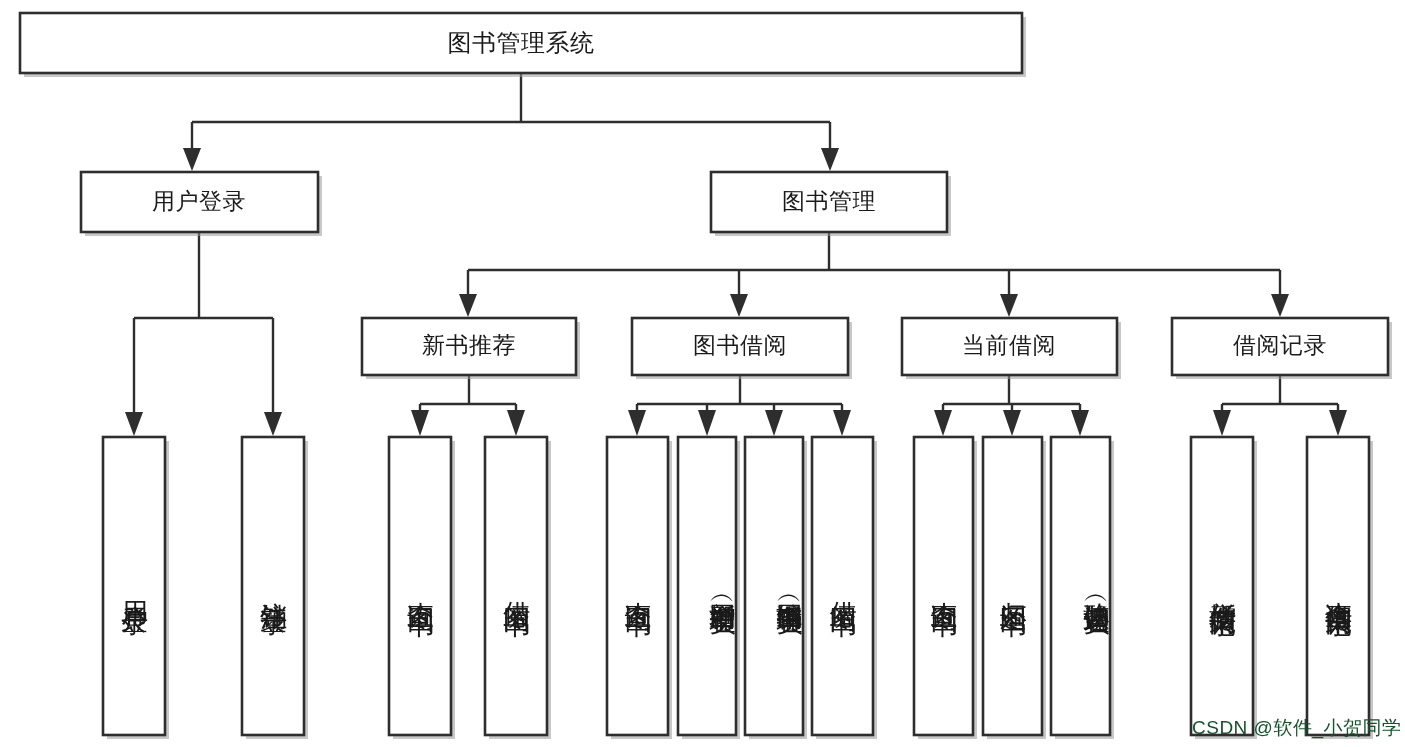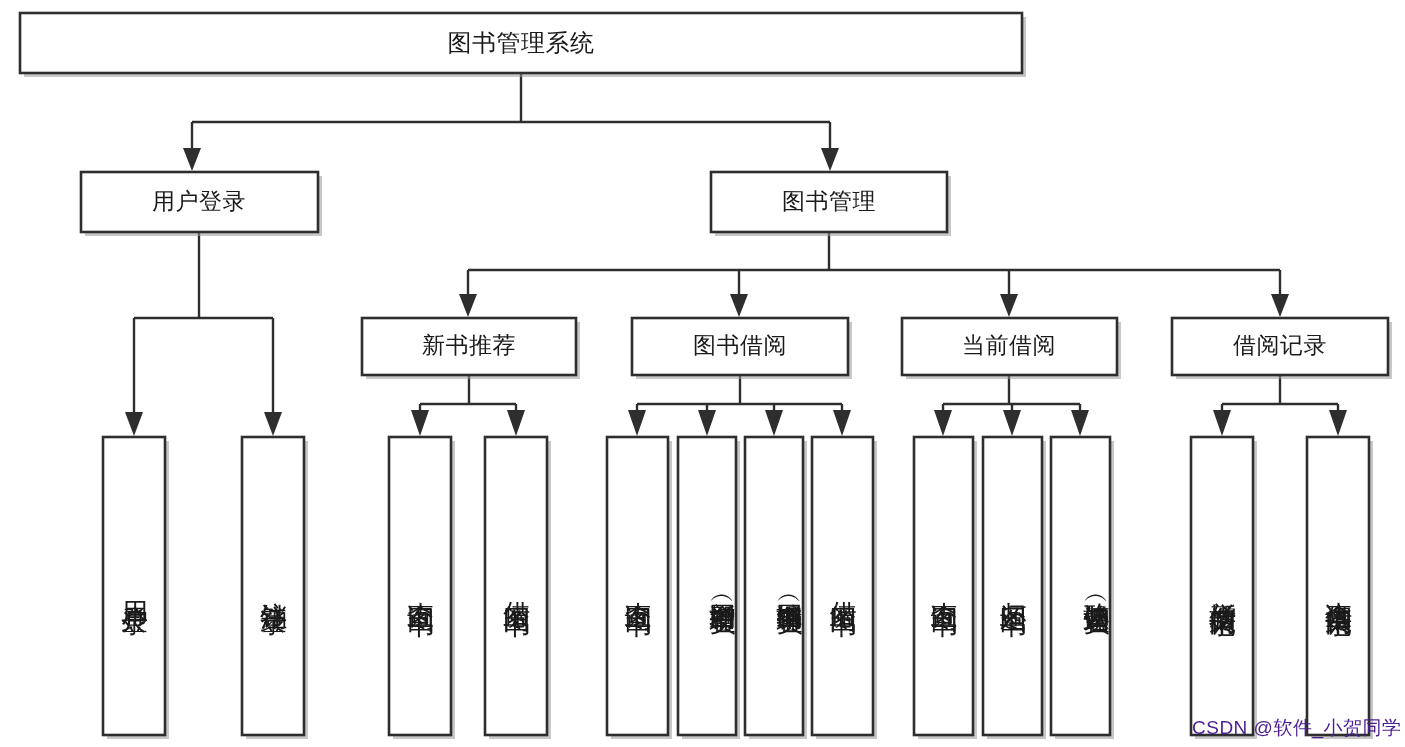--- a/index.html
+++ b/index.html
@@ -72,21 +72,21 @@
     justify-content: center;
     text-align: center;
     white-space: nowrap;
     pointer-events: none;
     user-select: none;
   }
   .watermark {
     position: absolute;
     font-family: "Liberation Sans", "DejaVu Sans", sans-serif;
     font-size: 19px;
-    color: #4c1d95;
+    color: #14532d;
     white-space: nowrap;
     letter-spacing: 0.5px;
   }
 </style>
 </head>
 <body>
 
 <div id="diagram-root">
 
   <svg class="diagram-canvas" viewBox="0 0 1405 747">

